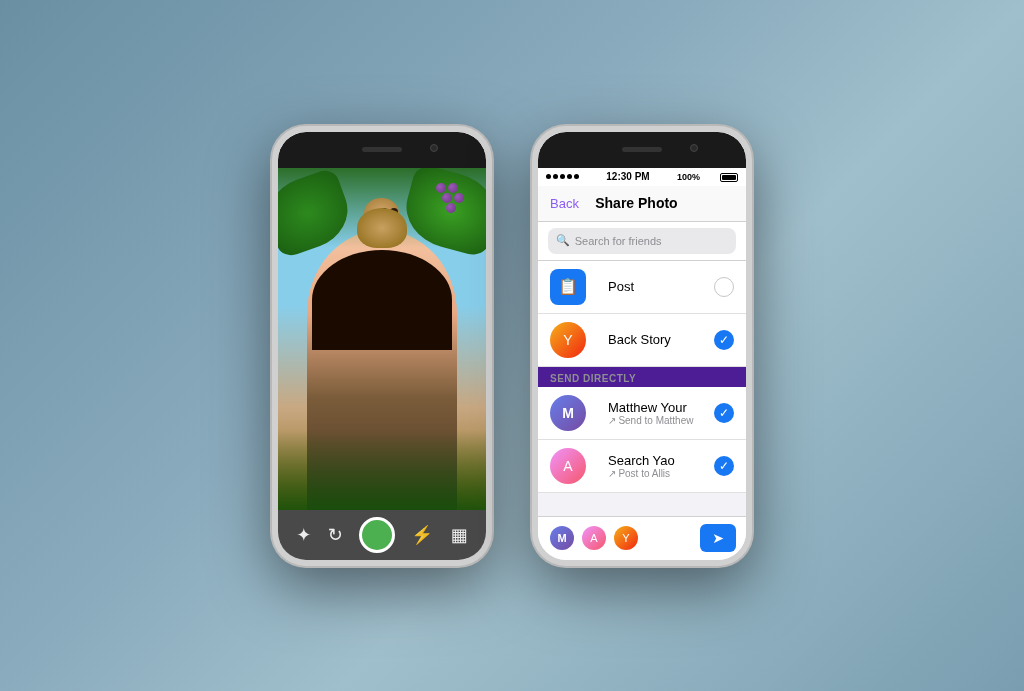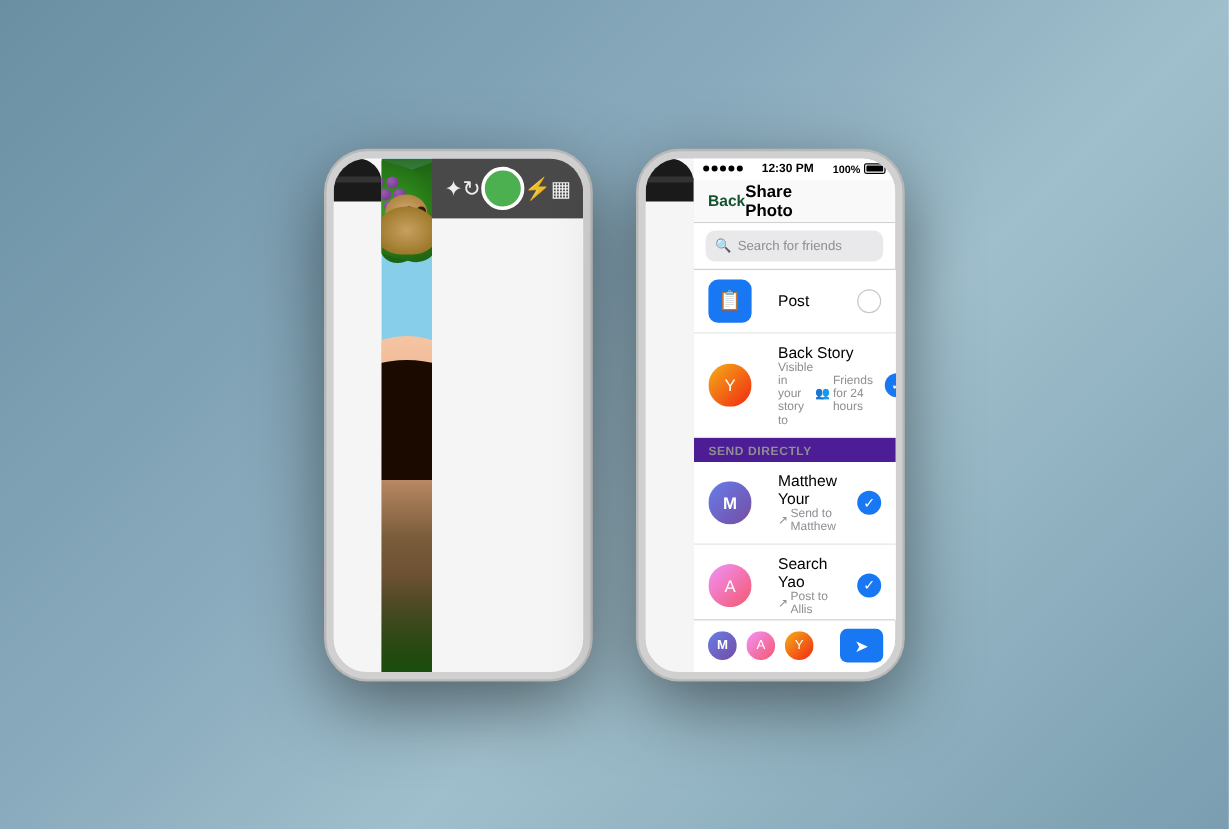--- a/index.html
+++ b/index.html
@@ -19,21 +19,21 @@
     .phone {
       width: 220px;
       height: 440px;
       background: #f5f5f5;
       border-radius: 34px;
       border: 6px solid #d0d0d0;
       box-shadow: 0 0 0 2px #b8b8b8, 0 20px 60px rgba(0,0,0,0.5), inset 0 1px 2px rgba(255,255,255,0.8);
       position: relative;
       overflow: hidden;
       display: flex;
-      flex-direction: row;
+      flex-direction: column;
     }
 
     
     .phone-top {
       height: 36px;
       background: #1a1a1a;
       border-radius: 28px 28px 0 0;
       display: flex;
       align-items: center;
       justify-content: center;
@@ -247,22 +247,22 @@
       height: 5px;
       background: #000;
       border-radius: 50%;
     }
     .status-time {
       font-size: 10px;
       font-weight: 600;
     }
     .status-right {
       display: flex;
-      align-items: flex-start;
-      gap: 3px;
+      align-items: flex-end;
+      gap: 20px;
       font-size: 9px;
     }
     .battery-icon {
       width: 18px;
       height: 9px;
       border: 1.5px solid #000;
       border-radius: 2px;
       position: relative;
       display: flex;
       align-items: center;
@@ -280,23 +280,23 @@
       height: 36px;
       background: #f9f9f9;
       border-bottom: 0.5px solid #d0d0d0;
       display: flex;
       align-items: center;
       justify-content: space-between;
       padding: 0 12px;
       flex-shrink: 0;
     }
     .nav-back {
-      color: #14532d;
+      color: #8b5cf6;
       font-size: 13px;
-      font-weight: 700;
+      font-weight: 400;
     }
     .nav-title {
       font-size: 14px;
       font-weight: 700;
       color: #000;
     }
     .nav-space {
       width: 40px;
     }
 
@@ -572,25 +572,20 @@
         </div>
         <div class="check-circle unchecked"></div>
       </div>
 
       <div class="share-row">
         <div class="share-row-avatar">
           <div class="avatar-story">Y</div>
         </div>
         <div class="share-row-text">
           <div class="share-row-title">Back Story</div>
-          <div class="share-row-subtitle">
-            <span>Visible in your story to</span>
-            <span>👥</span>
-            <span>Friends for 24 hours</span>
-          </div>
         </div>
         <div class="check-circle checked">✓</div>
       </div>
 
       <div class="section-header">
         <div class="section-title">SEND DIRECTLY</div>
       </div>
 
       <div class="share-row">
         <div class="share-row-avatar">

